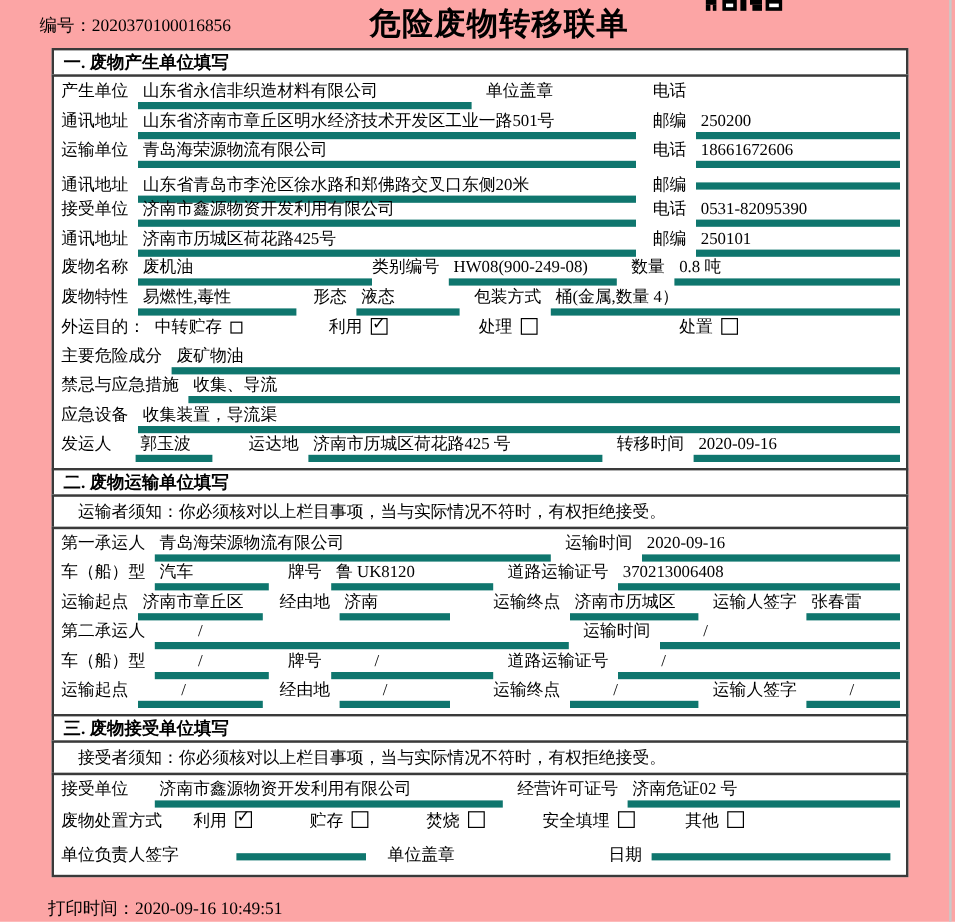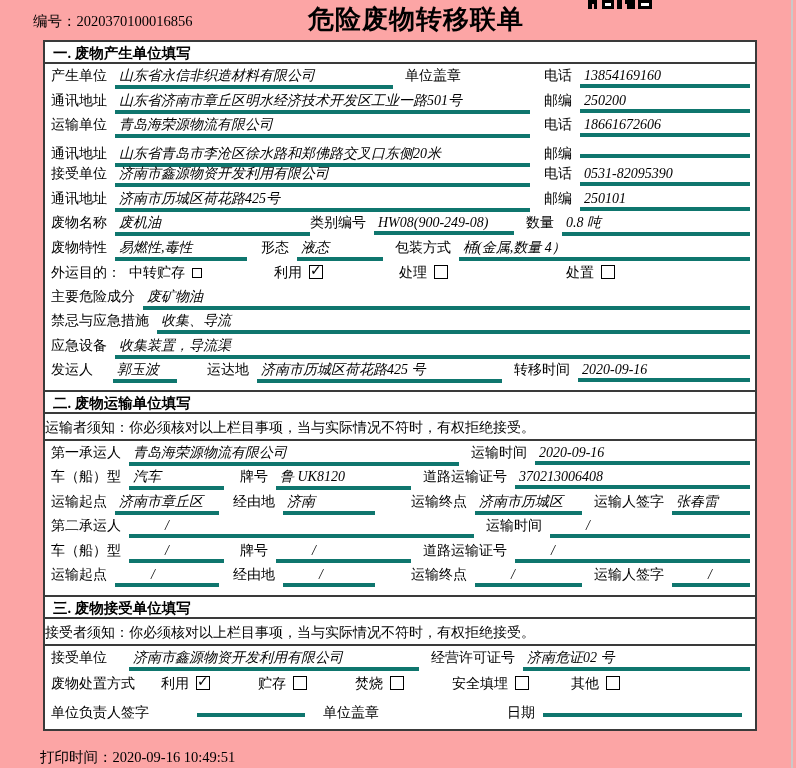--- a/index.html
+++ b/index.html
@@ -14,27 +14,27 @@
   .doc-header{position:relative;height:40px;}
   .serial{position:absolute;left:33px;top:12px;font-size:14.5px;white-space:nowrap;}
   .doc-title{position:absolute;left:0;top:2px;width:100%;text-align:center;
     font-size:26px;font-weight:700;letter-spacing:1px;padding-left:36px;box-sizing:border-box;}
   .qr-frag{position:absolute;left:588px;top:0;}
   
   .form{position:absolute;left:43px;top:40px;width:714px;box-sizing:border-box;}
   .box{border:2px solid #3a3a3a;box-sizing:border-box;background:#fff;}
   .box + .box{margin-top:-2px;}
   .sec-head{height:24px;line-height:21px;font-weight:700;padding:1px 6px 0 8px;font-size:14.5px;}
-  .notice{height:29px;line-height:27px;padding:0 6px 0 0;white-space:nowrap;}
+  .notice{height:29px;line-height:27px;padding:0 6px 0 20px;white-space:nowrap;}
   .content{padding:3px 5px 4px 6px;}
   .row{display:flex;align-items:baseline;height:24.5px;white-space:nowrap;}
   .s3 .row{height:25.5px;}
   .lbl{flex:0 0 auto;}
-  .v{border-bottom:4px solid #0f766e;padding:0 4px;margin-left:8px;flex:0 0 auto;
-     box-sizing:border-box;overflow:visible;min-height:17px;font-style:italic;}
+  .v{border-bottom:6px solid #0f766e;padding:0 4px;margin-left:8px;flex:0 0 auto;
+     box-sizing:border-box;overflow:visible;min-height:17px;}
   .v.grow{flex:1 1 auto;}
   .v.sl{padding-left:36px;}
   .rg{display:flex;align-items:baseline;margin-left:auto;width:212px;flex:0 0 auto;}
   .rg .lbl{margin-left:6px;}
   .plain{margin-left:12px;}
   
   .opt{display:flex;align-items:baseline;}
   .cb{display:inline-block;width:12px;height:12px;border:1.5px solid #000;
       margin-left:7px;position:relative;top:2px;flex:0 0 auto;}
   .cb.small{width:8px;height:8px;border-width:1.2px;top:1px;}
@@ -69,21 +69,20 @@
   <div class="form">
 
     <div class="box sec-head">一. 废物产生单位填写</div>
     <div class="box content s1">
       <div class="row">
         <span class="lbl">产生单位</span>
         <span class="v" style="width:278px">山东省永信非织造材料有限公司</span>
         <span class="lbl plain">单位盖章</span>
         <span class="rg">
             <span class="lbl">电话</span>
-            <span class="v grow">13854169160</span>
           </span>
       </div>
       <div class="row">
         <span class="lbl">通讯地址</span>
         <span class="v grow" style="margin-right:8px">山东省济南市章丘区明水经济技术开发区工业一路501号</span>
         <span class="rg">
             <span class="lbl">邮编</span>
             <span class="v grow">250200</span>
           </span>
       </div>

